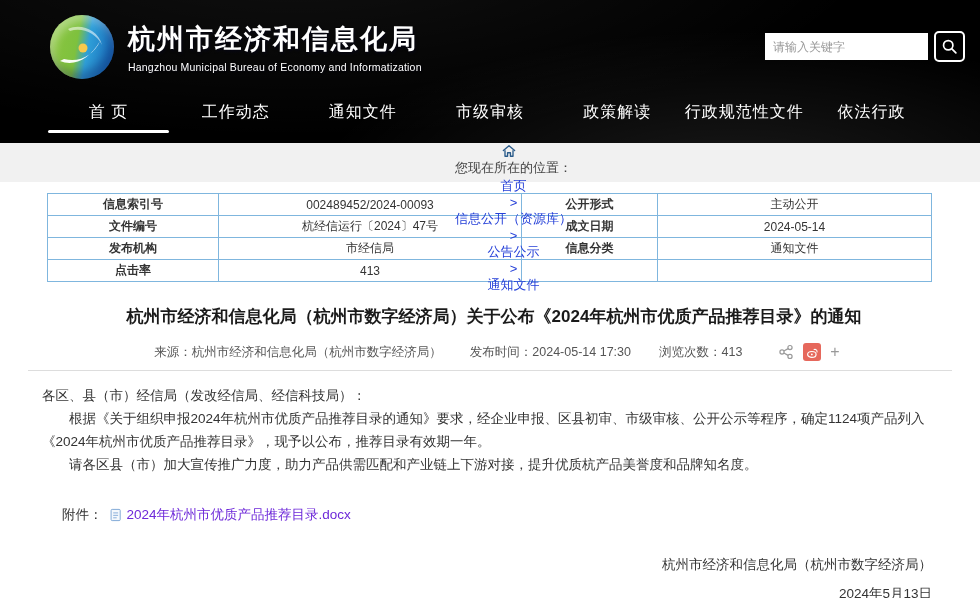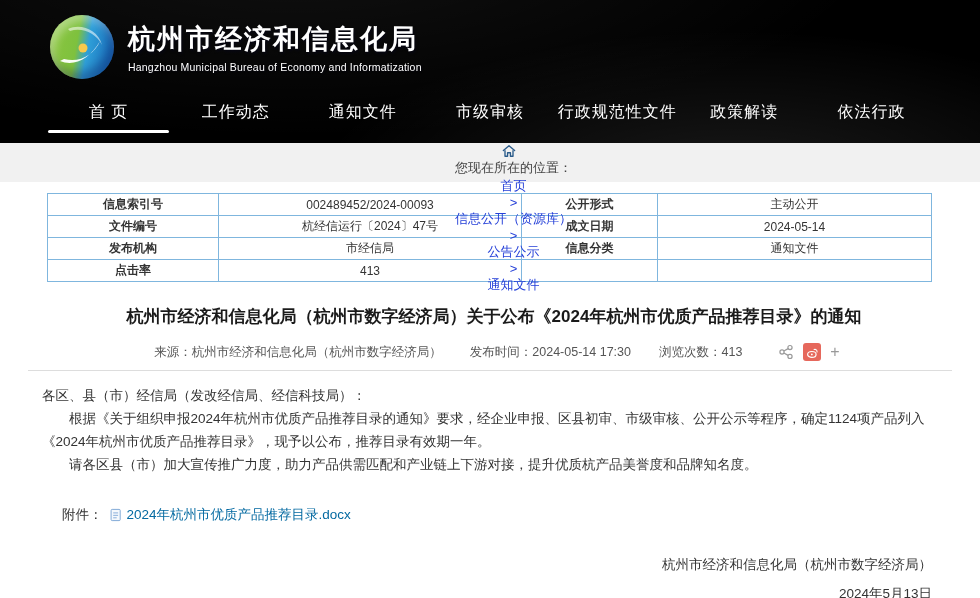--- a/index.html
+++ b/index.html
@@ -191,21 +191,21 @@
   .article-body p.indent { text-indent: 2em; }
   .attachment {
     margin-top: 30px;
     padding-left: 62px;
     font-size: 13.5px;
     color: #333;
     display: flex;
     align-items: center;
   }
   .attachment .doc-ic { margin: 0 4px 0 6px; display: flex; }
-  .attachment a { color: #0369a1; text-decoration: none; cursor: pointer; }
+  .attachment a { color: #6d28d9; text-decoration: none; cursor: pointer; }
   .signature {
     text-align: right;
     padding-right: 48px;
     margin-top: 26px;
     font-size: 13.5px;
     color: #333;
     line-height: 29px;
   }
 </style>
 </head>
@@ -217,20 +217,31 @@
       <svg viewBox="0 0 64 64">
         <path d="M10 46 C 24 52, 40 44, 50 26 C 44 40, 30 48, 14 44 Z" fill="#ffffff" opacity="0.95"></path>
         <path d="M18 14 C 30 8, 48 14, 52 30 C 46 18, 32 12, 20 16 Z" fill="#ffffff" opacity="0.55"></path>
         <circle cx="33" cy="33" r="4.5" fill="#f7c94c"></circle>
       </svg>
     </div>
     <div class="brand">
       <div class="brand-title">杭州市经济和信息化局</div>
       <div class="brand-sub">Hangzhou Municipal Bureau of Economy and Informatization</div>
     </div>
+    <div class="search-wrap">
+      <input class="search-input" type="text" placeholder="请输入关键字" style="">
+      <button class="search-btn">
+        <span style="display:flex;">
+          <svg width="17" height="17" viewBox="0 0 20 20">
+            <circle cx="8.5" cy="8.5" r="5.5" fill="none" stroke="#ffffff" stroke-width="2"></circle>
+            <line x1="12.8" y1="12.8" x2="17.5" y2="17.5" stroke="#ffffff" stroke-width="2" stroke-linecap="round"></line>
+          </svg>
+        </span>
+      </button>
+    </div>
   </div>
 
   <nav class="nav">
     <div class="nav-inner">
       <div class="nav-item active">
         <span>首 页</span>
         <span class="underline"></span>
       </div>
       <div class="nav-item">
         <span>工作动态</span>
@@ -238,25 +249,25 @@
       </div>
       <div class="nav-item">
         <span>通知文件</span>
 
       </div>
       <div class="nav-item">
         <span>市级审核</span>
 
       </div>
       <div class="nav-item">
+        <span>政策解读</span>
+
+      </div>
+      <div class="nav-item">
         <span>行政规范性文件</span>
-
-      </div>
-      <div class="nav-item">
-        <span>政策解读</span>
 
       </div>
       <div class="nav-item">
         <span>依法行政</span>
 
       </div>
     </div>
   </nav>
 </div>
 

